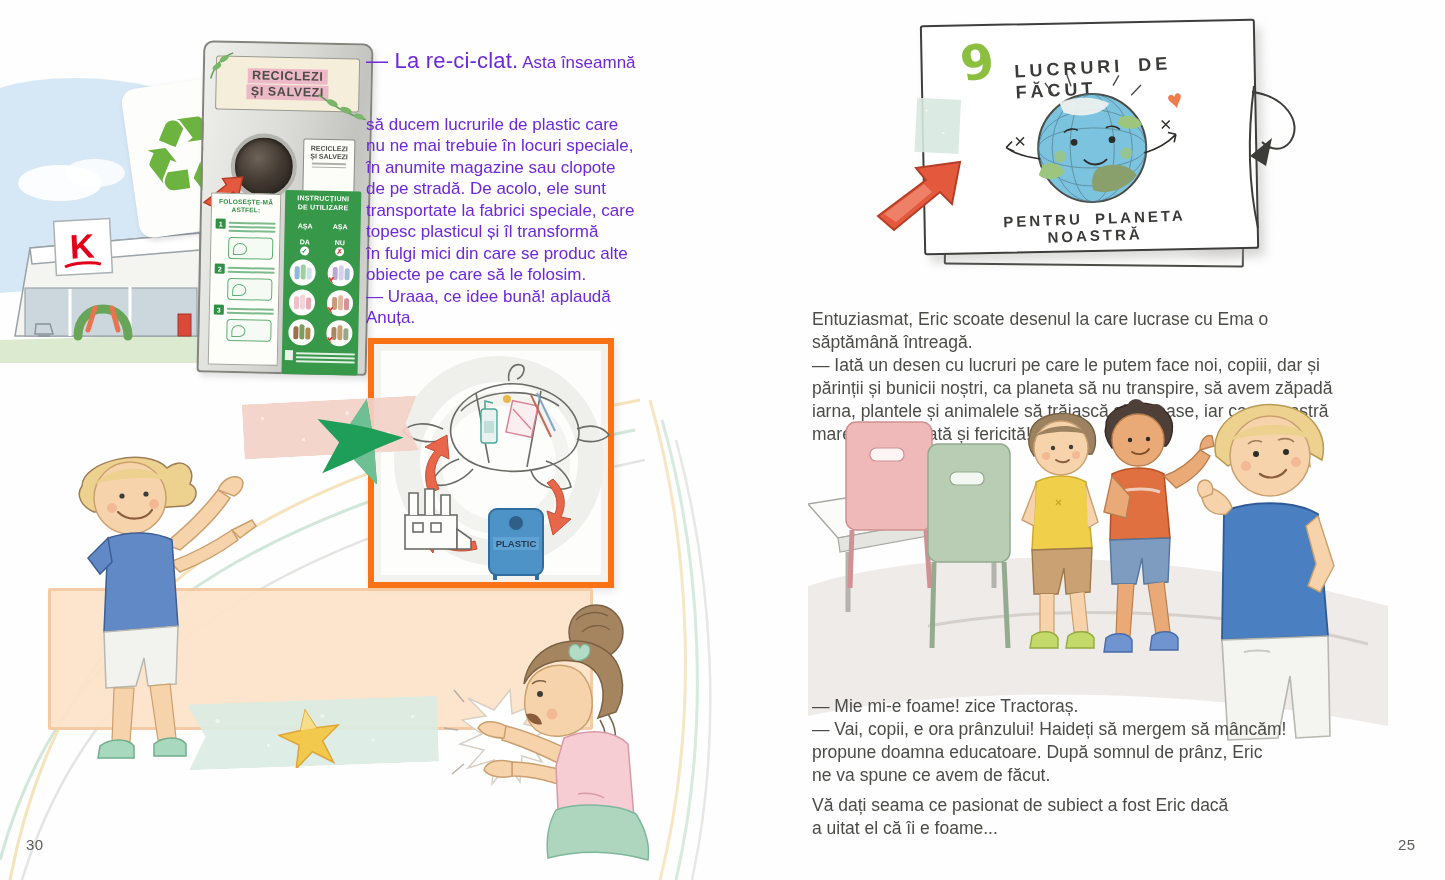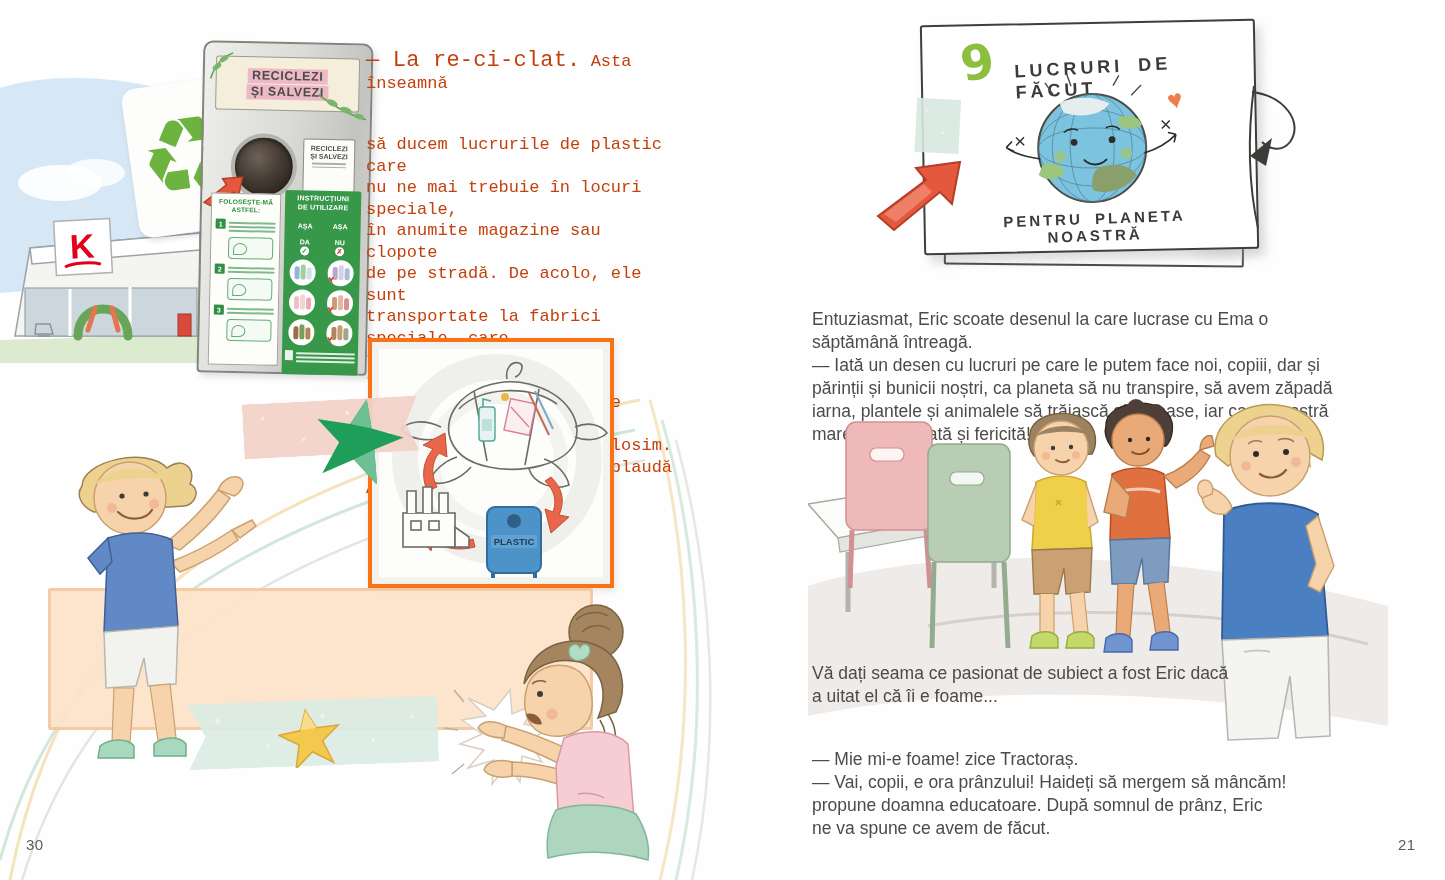--- a/index.html
+++ b/index.html
@@ -5,21 +5,21 @@
   * { margin:0; padding:0; box-sizing:border-box; }
   html,body { background:#ffffff; }
   body { font-family:"Liberation Sans", sans-serif; color:#4a4a46; }
   #spread {
     position:relative; width:1445px; height:880px; background:#fefefe; overflow:hidden;
   }
   .abs { position:absolute; }
   .prelines { white-space:pre-line;margin-top:40px; }
 
   
-  .story-block { left:366px; top:50px; width:312px; font-size:17px; line-height:21.5px; color:#c2410c;font-family:Liberation Mono, monospace; }
+  .story-block { left:366px; top:50px; width:312px; font-size:17px; line-height:21.5px; color:#6d28d9; }
   .story-lead { font-size:22px; letter-spacing:.2px; }
   .caption-text { left:200px; top:620px; width:320px; font-size:20px; line-height:28.5px; color:#57504a; }
   .para { width:575px; font-size:17.5px; line-height:23px; color:#4b4b47; }
   .para-intro { left:812px; top:268px; }
   .para-dialogue { left:812px; top:655px; position:absolute; z-index:6; }
   .para-n1 { margin-top:7px; }
   .para-n2 { margin-top:6px; }
   .pagenum { font-size:15px; color:#5c5c58; letter-spacing:.5px; }
 
   
@@ -115,21 +115,21 @@
   .pict-circle .b3 { position:absolute; left:17px; top:8px; width:5px; height:12px; border-radius:2px; }
   .pict-x { position:absolute; left:-2px; bottom:-3px; color:#d33b2f; font-size:12px; font-weight:bold; text-shadow:0 0 2px #fff; }
   .instr-footer { display:flex; gap:3px; margin-top:5px; align-items:flex-start; }
   .instr-footer .sq { width:8px; height:10px; background:#e9f3e9; flex:0 0 auto; }
   .instr-footer .fl { flex:1; }
   .instr-footer .fl i { display:block; height:2px; background:rgba(255,255,255,.85); margin:2px 0; border-radius:1px; }
 
   
   .cycle-frame {
     left:368px; top:338px; width:246px; height:250px;
-    background:#f2f2ef; border:4px solid #f97316; box-shadow:2px 3px 8px rgba(0,0,0,.10);
+    background:#f2f2ef; border:6px solid #f97316; box-shadow:2px 3px 8px rgba(0,0,0,.10);
     padding:7px;
   }
   .cycle-inner { width:100%; height:100%; background:#fdfdfc; position:relative; }
 
   
   .card-group { left:922px; top:22px; width:345px; height:250px; }
   .card-back { position:absolute; left:22px; top:204px; width:300px; height:40px; background:#fff;
                border:2px solid #4a4a46; border-radius:2px; transform:rotate(.6deg); }
   .poster-card {
     position:absolute; left:0; top:0; width:335px; height:230px; background:#ffffff;
@@ -585,23 +585,23 @@
       <path d="M 416,116 C 440,104 486,104 510,118 L 520,240 L 414,244 Z" fill="#4a7fc1" stroke="#2f5a96" stroke-width="1.8"></path>
       <path d="M 418,118 C 404,120 396,112 394,102 L 404,92 C 414,96 422,104 424,112 Z" fill="#f7d3ab" stroke="#caa06f" stroke-width="1.4"></path>
       <path d="M 394,102 C 388,96 388,86 396,84 C 404,84 406,92 404,98 Z" fill="#f7d3ab" stroke="#caa06f" stroke-width="1.4"></path>
       <path d="M 510,120 L 526,170 L 512,196 L 500,190 L 508,168 L 498,130 Z" fill="#f7d3ab" stroke="#caa06f" stroke-width="1.4"></path>
       <path d="M 414,244 L 520,240 L 522,340 L 488,342 L 482,280 L 470,342 L 420,344 Z" fill="#f4f4f0" stroke="#b8b8b2" stroke-width="1.6"></path>
       <path d="M 436,256 C 444,254 456,254 462,256" stroke="#c8c8c2" stroke-width="2" fill="none"></path>
     </g>
   </svg>
 
   <div class="para-dialogue para">
-    <div class="prelines para-n1">Vă dați seama ce pasionat de subiect a fost Eric dacă
-a uitat el că îi e foame...</div>
     <div class="prelines">—  Mie mi-e foame! zice Tractoraș.
 —  Vai, copii, e ora prânzului! Haideți să mergem să mâncăm!
 propune doamna educatoare. După somnul de prânz, Eric
 ne va spune ce avem de făcut.</div>
+    <div class="prelines para-n1">Vă dați seama ce pasionat de subiect a fost Eric dacă
+a uitat el că îi e foame...</div>
   </div>
 
-  <div class="abs pagenum" style="left:1398px;top:836px;">21</div>
+  <div class="abs pagenum" style="left:1398px;top:836px;">25</div>
 
 </div>
 
 </body></html>

